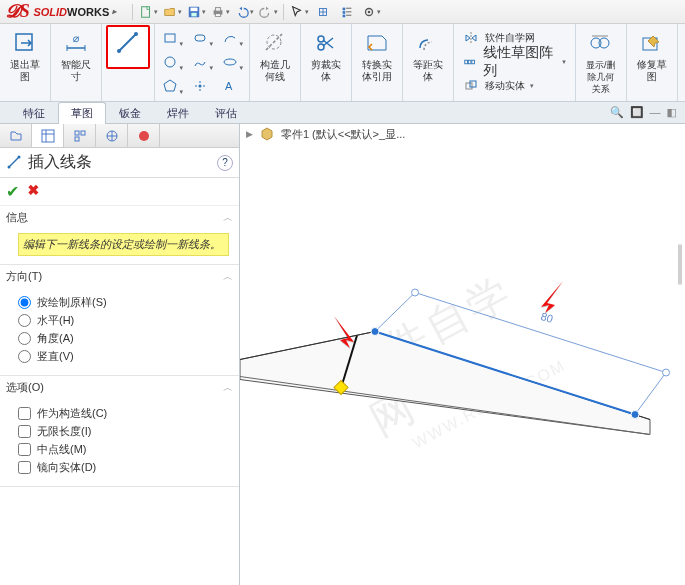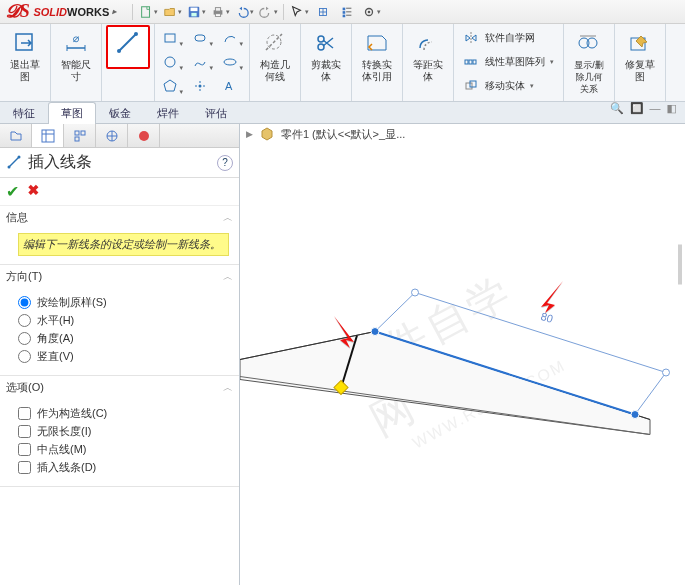--- a/index.html
+++ b/index.html
@@ -21,21 +21,21 @@
 .bigbtn .ico { height: 28px; display: flex; align-items: center; justify-content: center; }
 .bigbtn .lbl { font-size: 10px; line-height: 12px; text-align: center; color: #333; margin-top: 2px; }
 .bigbtn.highlight { border: 2px solid #e00; background: #fff; }
 .smgrid { display: grid; grid-template-columns: repeat(3, 30px); grid-template-rows: repeat(3, 24px); gap: 0; }
 .smbtn { width: 30px; height: 24px; display: flex; align-items: center; justify-content: center; color: #2a72b5; border: 1px solid transparent; cursor: pointer; position: relative; }
 .smbtn .dd { font-size: 7px; color: #666; position: absolute; right: 1px; bottom: 1px; }
 .smbtn svg { width: 16px; height: 16px; }
 .vstack { display: flex; flex-direction: column; gap: 0; }
 .hstack { display: flex; flex-direction: row; gap: 2px; align-items: center; }
 
-.tabs { height: 22px; background: #e8edf2; border-bottom: 1px solid #c0c8d0; display: flex; align-items: flex-start; }
+.tabs { height: 22px; background: #e8edf2; border-bottom: 1px solid #c0c8d0; display: flex; align-items: center; padding-left: 10px; }
 .tab { padding: 3px 12px; border: 1px solid transparent; border-bottom: none; color: #335; cursor: pointer; font-size: 11px; }
 .tab.active { background: #fff; border-color: #c0c8d0; border-radius: 3px 3px 0 0; }
 .tabs .right-icons { margin-left: auto; padding-right: 8px; display: flex; gap: 6px; color: #888; }
 .tabs .right-icons span { cursor: pointer; }
 
 .content { display: flex; height: calc(585px - 24px - 78px - 22px); }
 .panel { width: 240px; background: #fff; border-right: 1px solid #c0c8d0; display: flex; flex-direction: column; }
 .panel-tabs { height: 24px; background: linear-gradient(#f6f6f6,#e6e6e6); border-bottom: 1px solid #ccc; display: flex; }
 .ptab { width: 32px; display: flex; align-items: center; justify-content: center; border-right: 1px solid #ccc; cursor: pointer; color: #447; }
 .ptab.active { background: #fff; }
@@ -303,21 +303,21 @@
             <path d="M13 5v6l-4-3z" fill="none" stroke="#2a72b5"></path>
           </svg>
         <span style="font-size:10px;color:#333;margin-left:4px;">软件自学网</span>
       </div>
       <div class="hstack smbtn" style="width:auto;justify-content:flex-start;padding:0 4px;">
         <svg viewBox="0 0 16 16">
             <rect x="2" y="6" width="3" height="4" fill="none" stroke="#2a72b5"></rect>
             <rect x="6" y="6" width="3" height="4" fill="none" stroke="#2a72b5"></rect>
             <rect x="10" y="6" width="3" height="4" fill="none" stroke="#2a72b5"></rect>
           </svg>
-        <span style="font-size:10px;color:#333;margin-left:4px;">线性草图阵列</span>
+        <span style="font-size:14px;color:#333;margin-left:4px;">线性草图阵列</span>
           <span class="dd" style="position:static;margin-left:3px;">▾</span>
       </div>
       <div class="hstack smbtn" style="width:auto;justify-content:flex-start;padding:0 4px;">
         <svg viewBox="0 0 16 16">
             <rect x="3" y="5" width="6" height="6" fill="none" stroke="#888"></rect>
             <rect x="7" y="3" width="6" height="6" fill="none" stroke="#2a72b5"></rect>
           </svg>
         <span style="font-size:10px;color:#333;margin-left:4px;">移动实体</span>
           <span class="dd" style="position:static;margin-left:3px;">▾</span>
       </div>
@@ -462,21 +462,21 @@
         <label class="check-row">
             <input type="checkbox" style="">
             <span>无限长度(I)</span>
           </label>
         <label class="check-row">
             <input type="checkbox" style="">
             <span>中点线(M)</span>
           </label>
         <label class="check-row">
             <input type="checkbox" style="">
-            <span>插入线条(D)</span>
+            <span>镜向实体(D)</span>
           </label>
       </div>
     </div>
   </div>
 
   <div class="viewport">
     <div class="breadcrumb">
       <span class="tri">▶</span>
       <svg viewBox="0 0 16 16">
           <path d="M3 5l5-3 5 3v6l-5 3-5-3z" fill="#e6c36a" stroke="#b8923a"></path>

